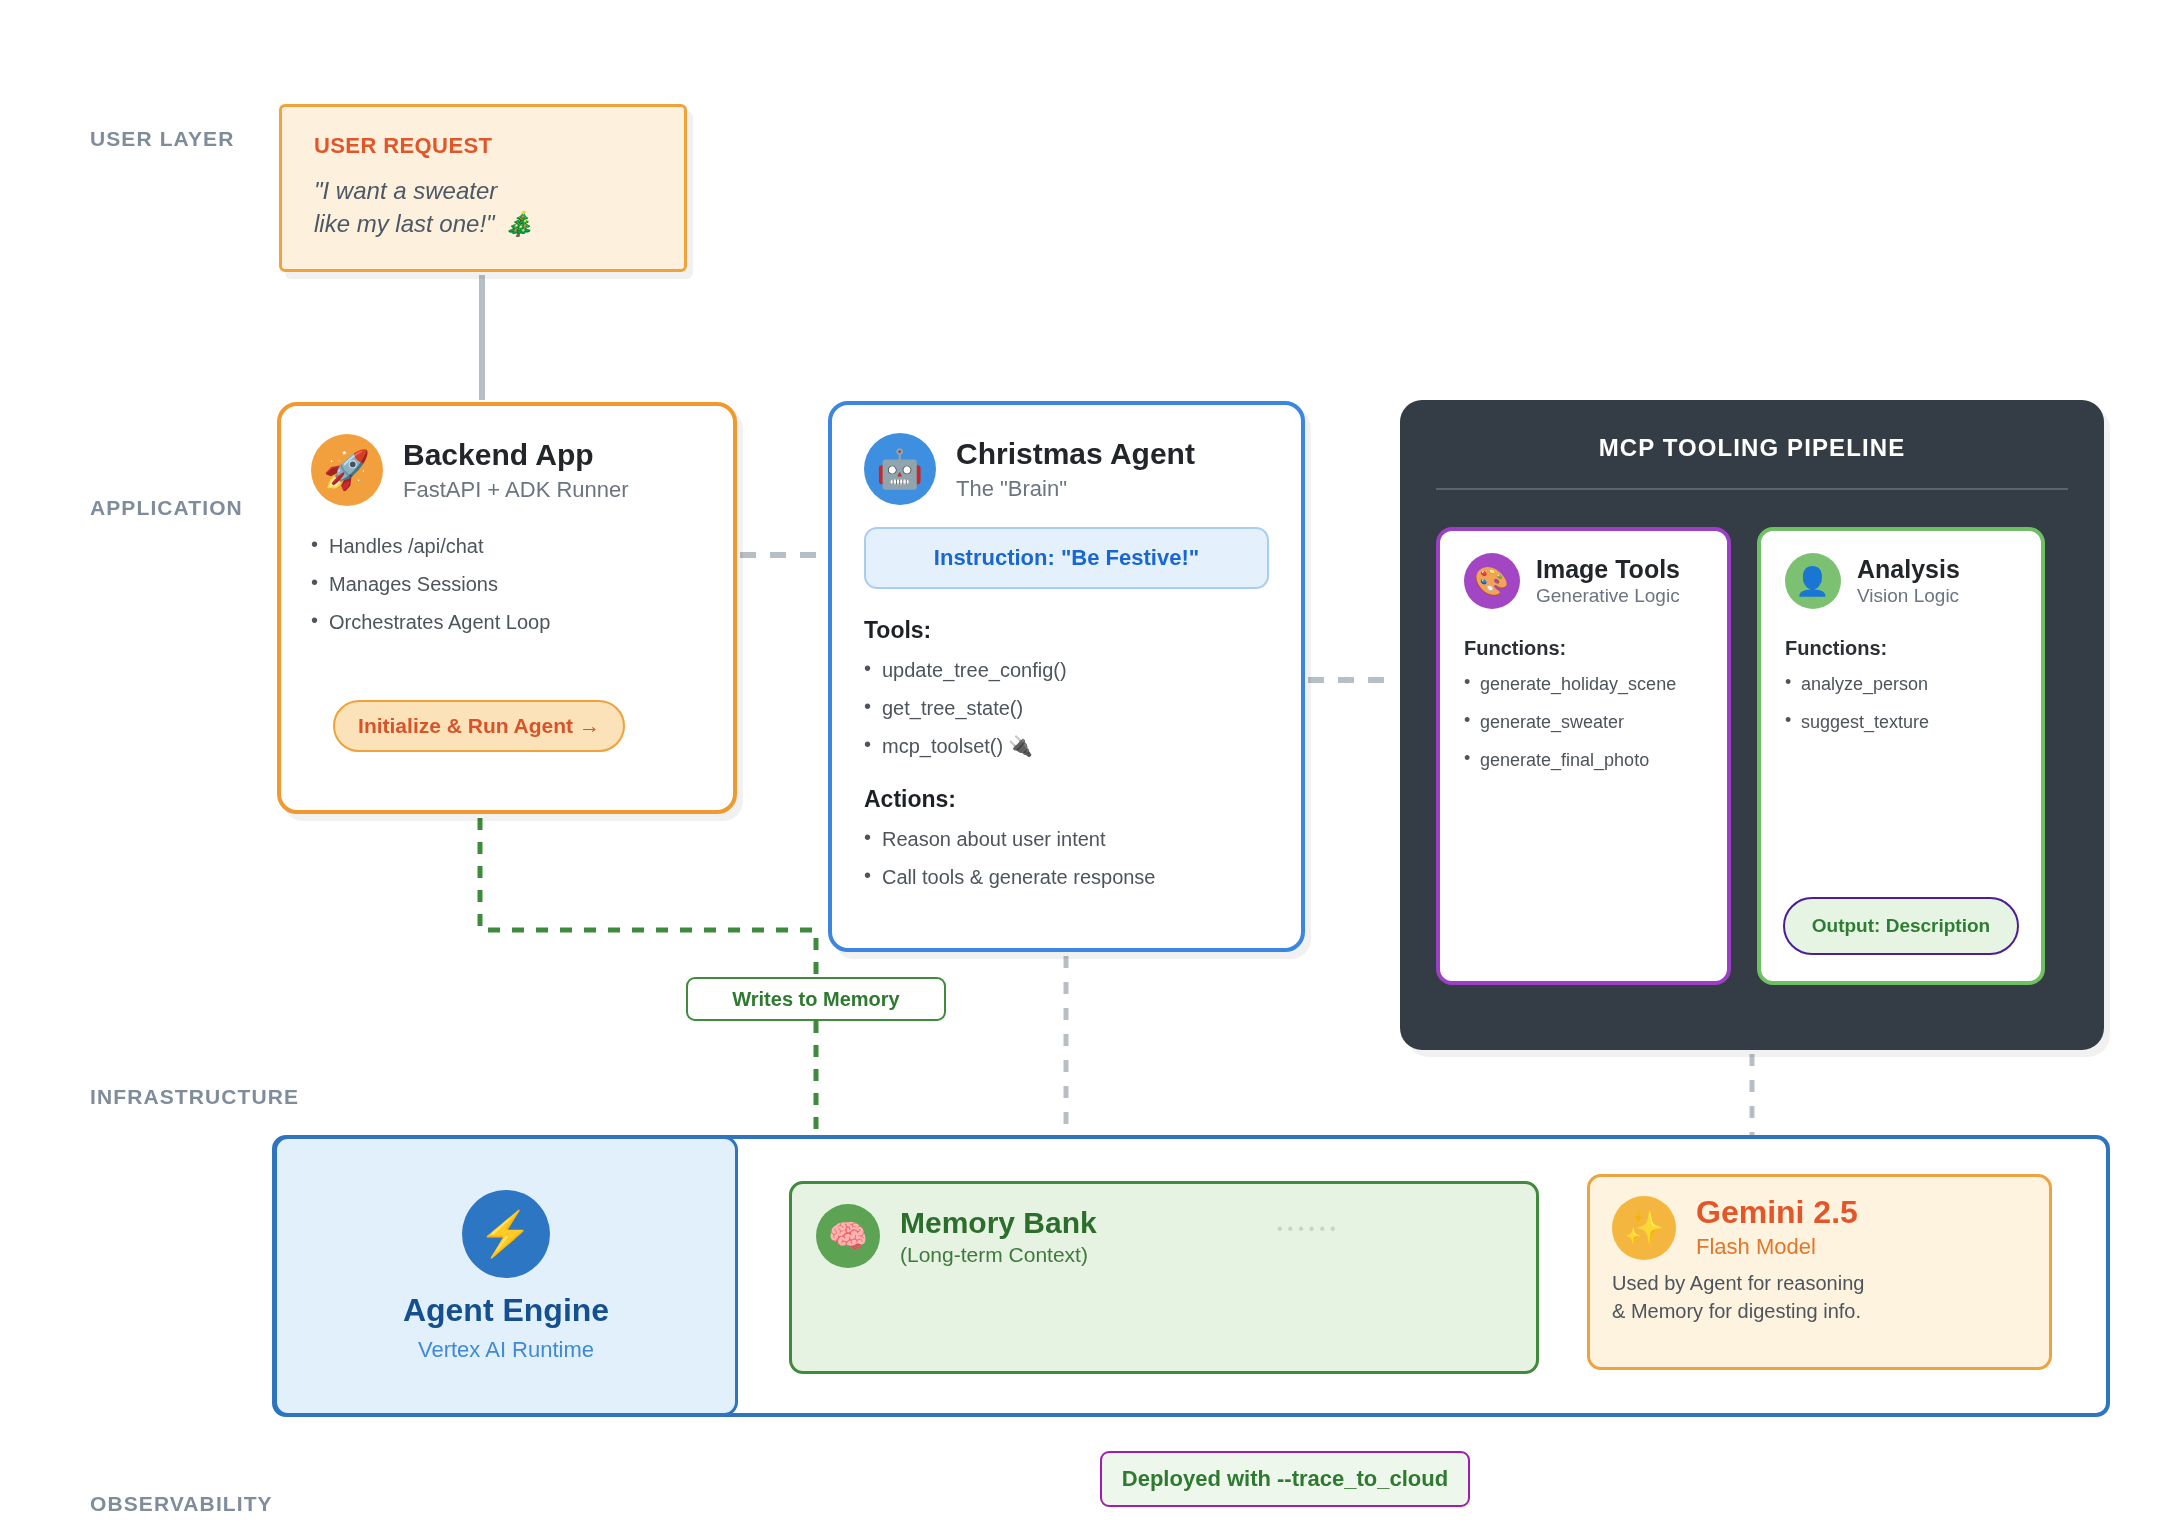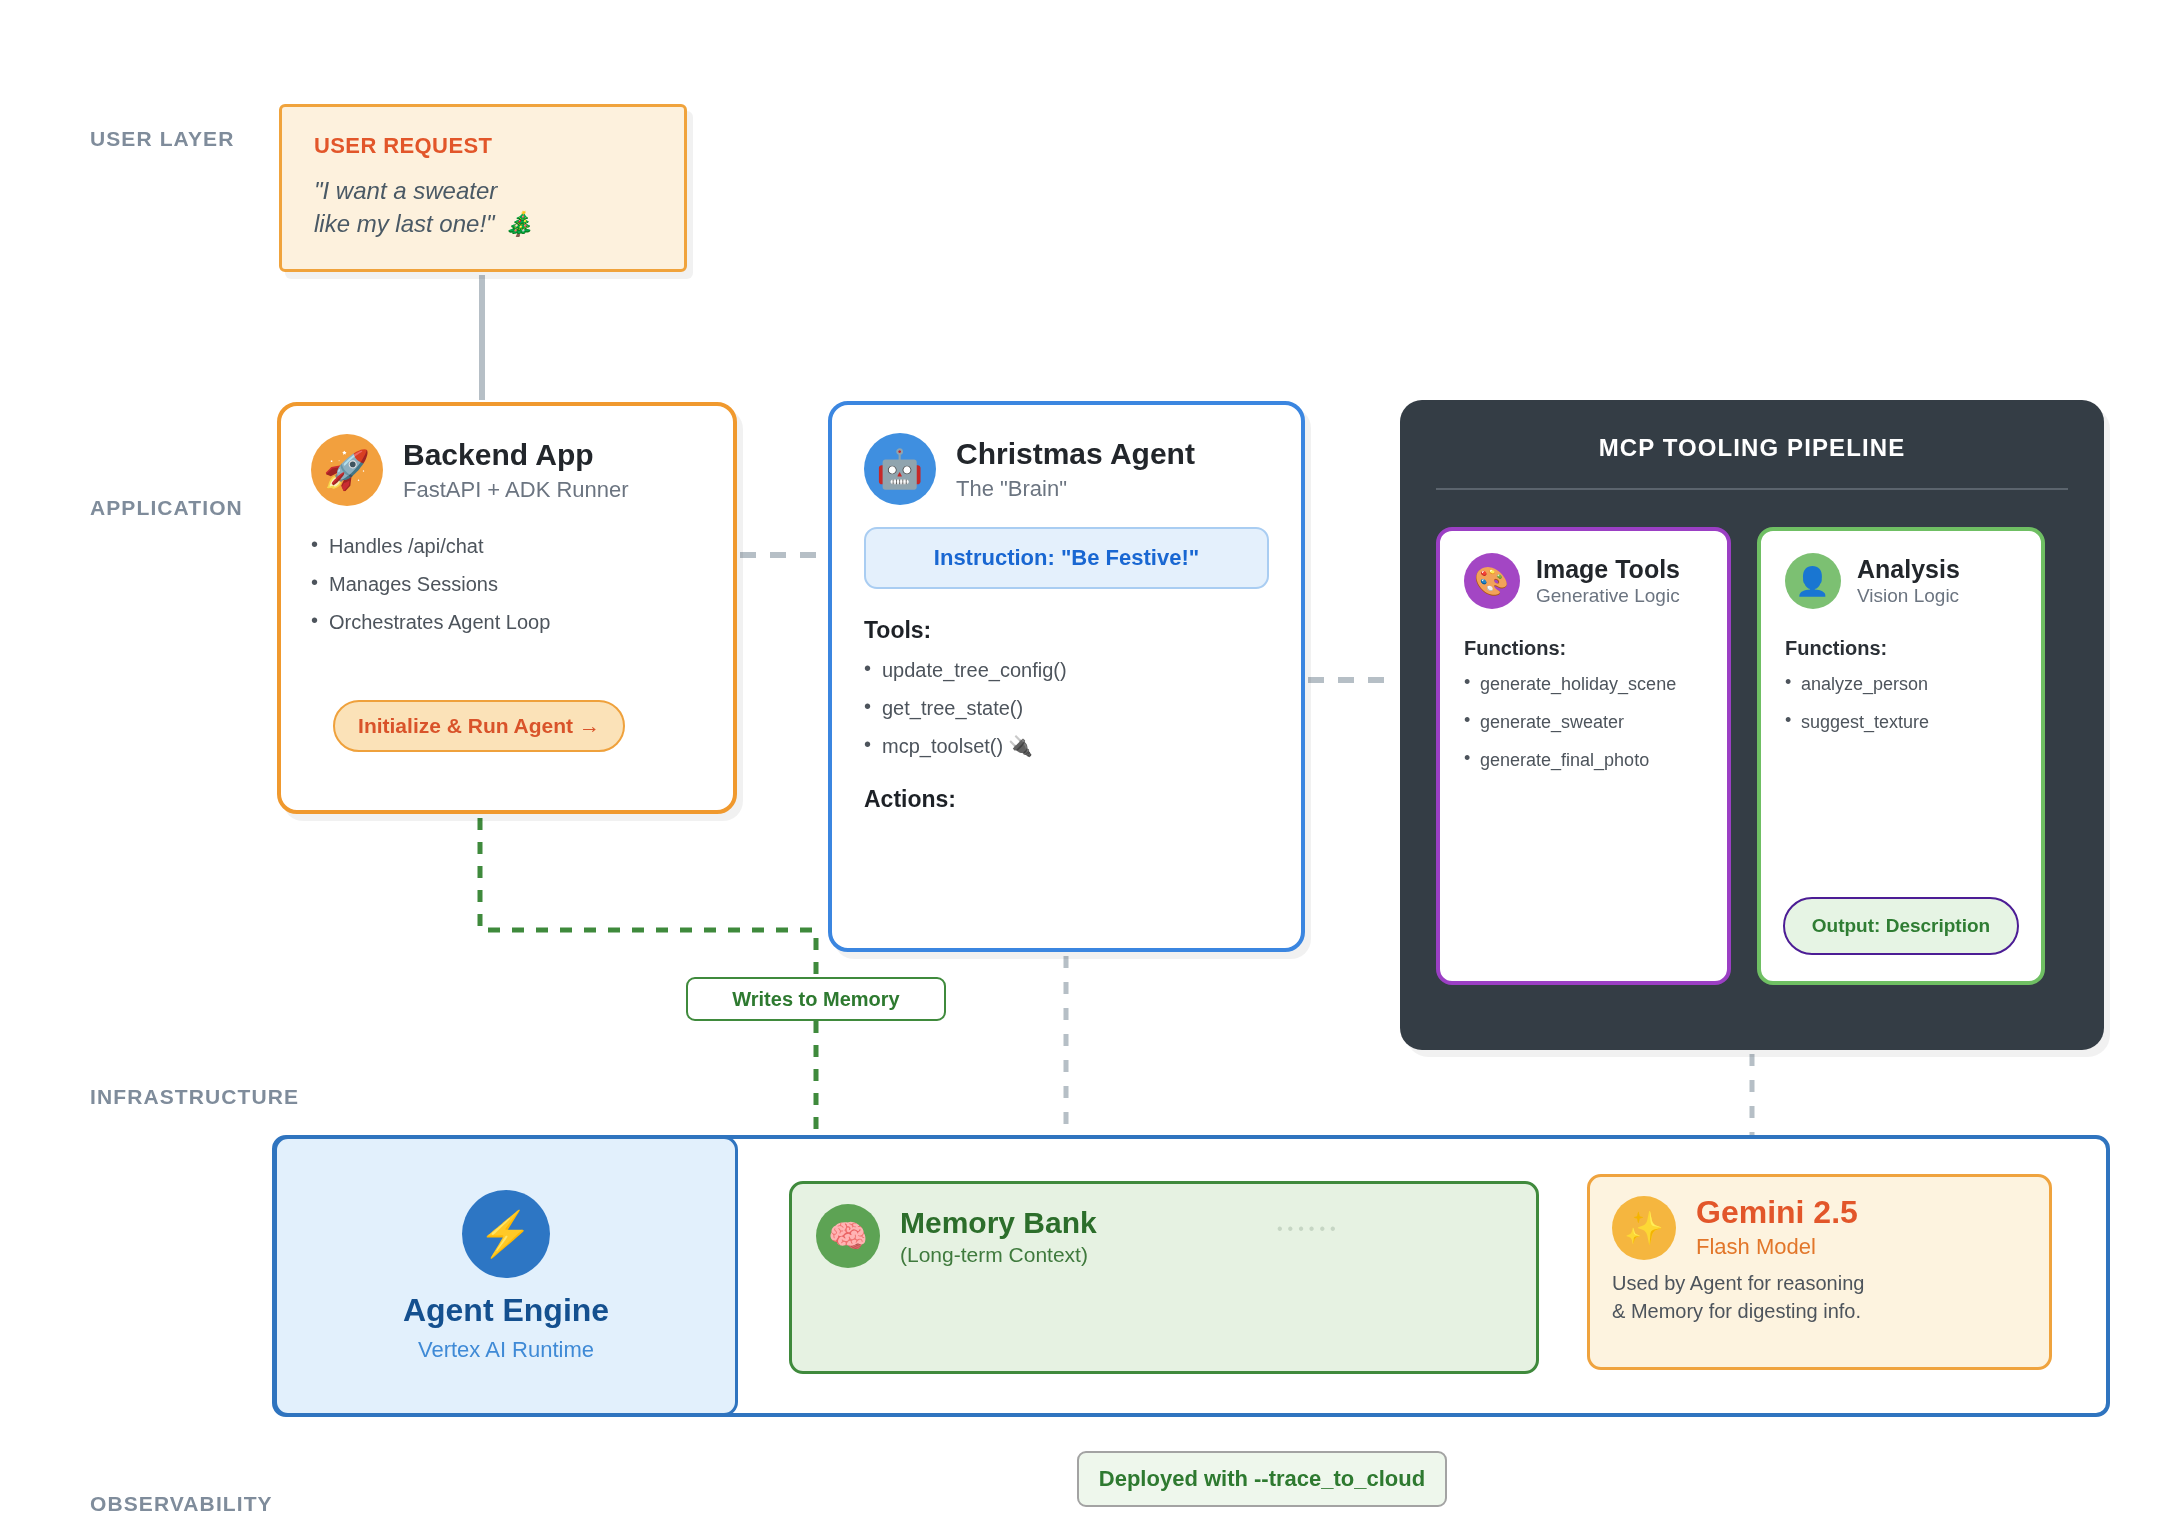--- a/index.html
+++ b/index.html
@@ -176,22 +176,22 @@
   .edge-chip {
     position: absolute; border-radius: 9px; background: #fff;
     display: flex; align-items: center; justify-content: center;
     font-size: 20px; font-weight: 700; white-space: nowrap;
   }
   #writes-chip {
     left: 686px; top: 977px; width: 260px; height: 44px;
     border: 2px solid #3f8a3c; color: #2e7a30;
   }
   #trace-chip {
-    left: 1077px; top: 1451px; width: 370px; height: 56px;
-    border: 2px solid #a3a3a3; background: #eef7ec; color: #2e7a30; font-size: 22px;
+    left: 1100px; top: 1451px; width: 370px; height: 56px;
+    border: 2px solid #a21caf; background: #eef7ec; color: #2e7a30; font-size: 22px;
   }
 
   
   #wires { position: absolute; left: 0; top: 0; width: 2180px; height: 1540px; pointer-events: none; }
 </style>
 </head>
 <body>
 
 <div id="stage">
 
@@ -257,20 +257,24 @@
     <div id="instruction-chip">Instruction: "Be Festive!"</div>
 
     <div class="sec-head">Tools:</div>
     <ul class="bullets" style="margin-top:0;">
       <li>update_tree_config()</li>
       <li>get_tree_state()</li>
       <li>mcp_toolset() 🔌</li>
     </ul>
 
     <div class="sec-head tight">Actions:</div>
+    <ul class="bullets" style="margin-top:0;">
+      <li>Reason about user intent</li>
+      <li>Call tools &amp; generate response</li>
+    </ul>
   </div>
 
   <div class="card shadow" id="mcp-panel">
     <div id="mcp-title">MCP TOOLING PIPELINE</div>
     <div id="mcp-divider"></div>
   </div>
 
   <div class="tool-card" id="image-tools">
     <div class="tool-head">
       <div class="tool-avatar av-purple">🎨</div>

